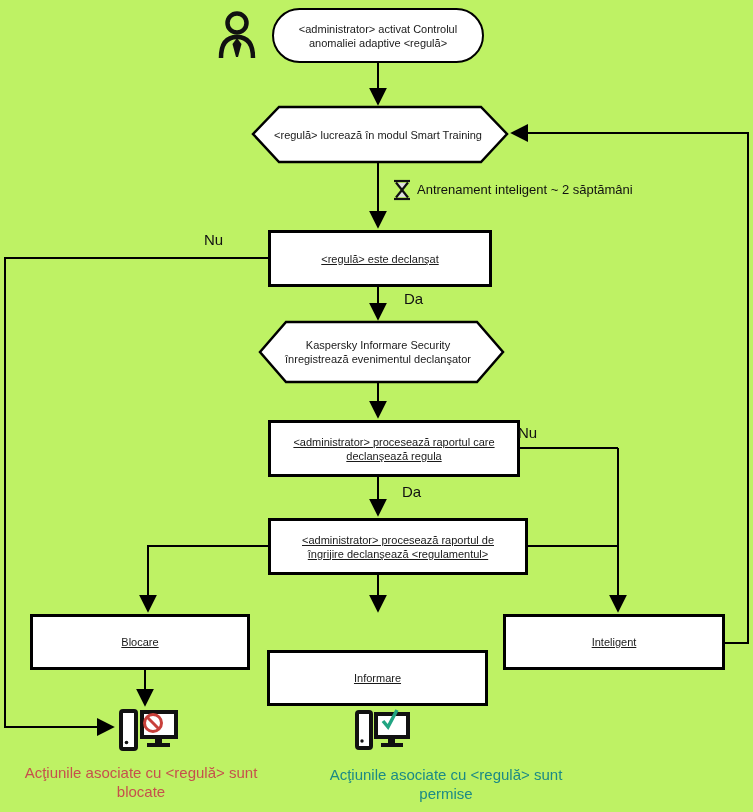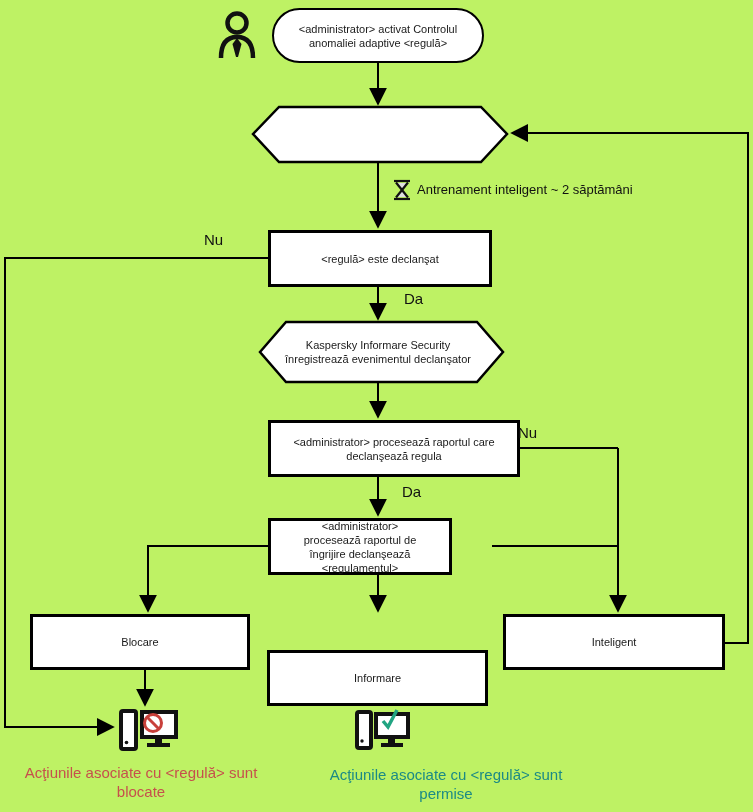--- a/index.html
+++ b/index.html
@@ -8,21 +8,21 @@
     font-family:"Liberation Sans", sans-serif;color:#1a1a1a;overflow:hidden;
   }
   #wires{position:absolute;left:0;top:0;width:753px;height:812px;}
   .node-text{
     position:absolute;display:flex;align-items:center;justify-content:center;
     text-align:center;font-size:11px;line-height:14px;color:#1a1a1a;
   }
   .box{
     position:absolute;border:3px solid #000;box-sizing:border-box;background:#fff;
     display:flex;align-items:center;justify-content:center;text-align:center;
-    font-size:11px;line-height:14px;color:#1a1a1a;padding:0 22px;
+    font-size:11px;line-height:14px;color:#1a1a1a;padding:0 22px;text-decoration:underline;
   }
   .stadium{
     position:absolute;border:2.5px solid #000;border-radius:29px;box-sizing:border-box;
     background:#fff;display:flex;align-items:center;justify-content:center;
     text-align:center;font-size:11px;line-height:14px;padding:0 14px;color:#1a1a1a;
   }
   .edge-label{position:absolute;font-size:15px;color:#111;}
   .annotation{position:absolute;font-size:13px;color:#111;}
   .caption{position:absolute;font-size:15px;line-height:19px;text-align:center;}
   .caption.blocked{color:#c6504c;}
@@ -92,25 +92,26 @@
       <circle cx="362" cy="741" r="1.7" fill="#111"></circle>
       <rect x="376" y="714" width="32" height="23" fill="#fff" stroke="#111" stroke-width="4"></rect>
       <rect x="388" y="737" width="7" height="6" fill="#111"></rect>
       <rect x="381" y="743" width="22" height="4" fill="#111"></rect>
       <polyline points="383,721 388,727 397,710" fill="none" stroke="#21a482" stroke-width="3.5"></polyline>
     </g>
   </svg>
 
   <div class="stadium" style="left:272px;top:8px;width:212px;height:55px;">&lt;administrator&gt; activat Controlul anomaliei adaptive &lt;regulă&gt;</div>
 
+  <div class="node-text" style="left:272px;top:107px;width:212px;height:55px;">&lt;regulă&gt; lucrează în modul Smart Training</div>
   <div class="node-text" style="left:276px;top:322px;width:204px;height:60px;">Kaspersky Informare Security înregistrează evenimentul declanşator</div>
 
   <div class="box" style="left:268px;top:230px;width:224px;height:57px;">&lt;regulă&gt; este declanşat</div>
   <div class="box" style="left:268px;top:420px;width:252px;height:57px;">&lt;administrator&gt; procesează raportul care declanşează regula</div>
-  <div class="box" style="left:268px;top:518px;width:184px;height:57px;">&lt;administrator&gt; procesează raportul de îngrijire declanşează &lt;regulamentul&gt;</div>
+  <div class="box" style="left:268px;top:518px;width:260px;height:57px;">&lt;administrator&gt; procesează raportul de îngrijire declanşează &lt;regulamentul&gt;</div>
 
   <div class="box" style="left:30px;top:614px;width:220px;height:56px;">Blocare</div>
   <div class="box" style="left:267px;top:614px;width:221px;height:56px;margin-top:36px;">Informare</div>
   <div class="box" style="left:503px;top:614px;width:222px;height:56px;">Inteligent</div>
 
   <div class="edge-label" style="left:204px;top:231px;">Nu</div>
   <div class="edge-label" style="left:404px;top:290px;">Da</div>
   <div class="edge-label" style="left:518px;top:424px;">Nu</div>
   <div class="edge-label" style="left:402px;top:483px;">Da</div>
 

